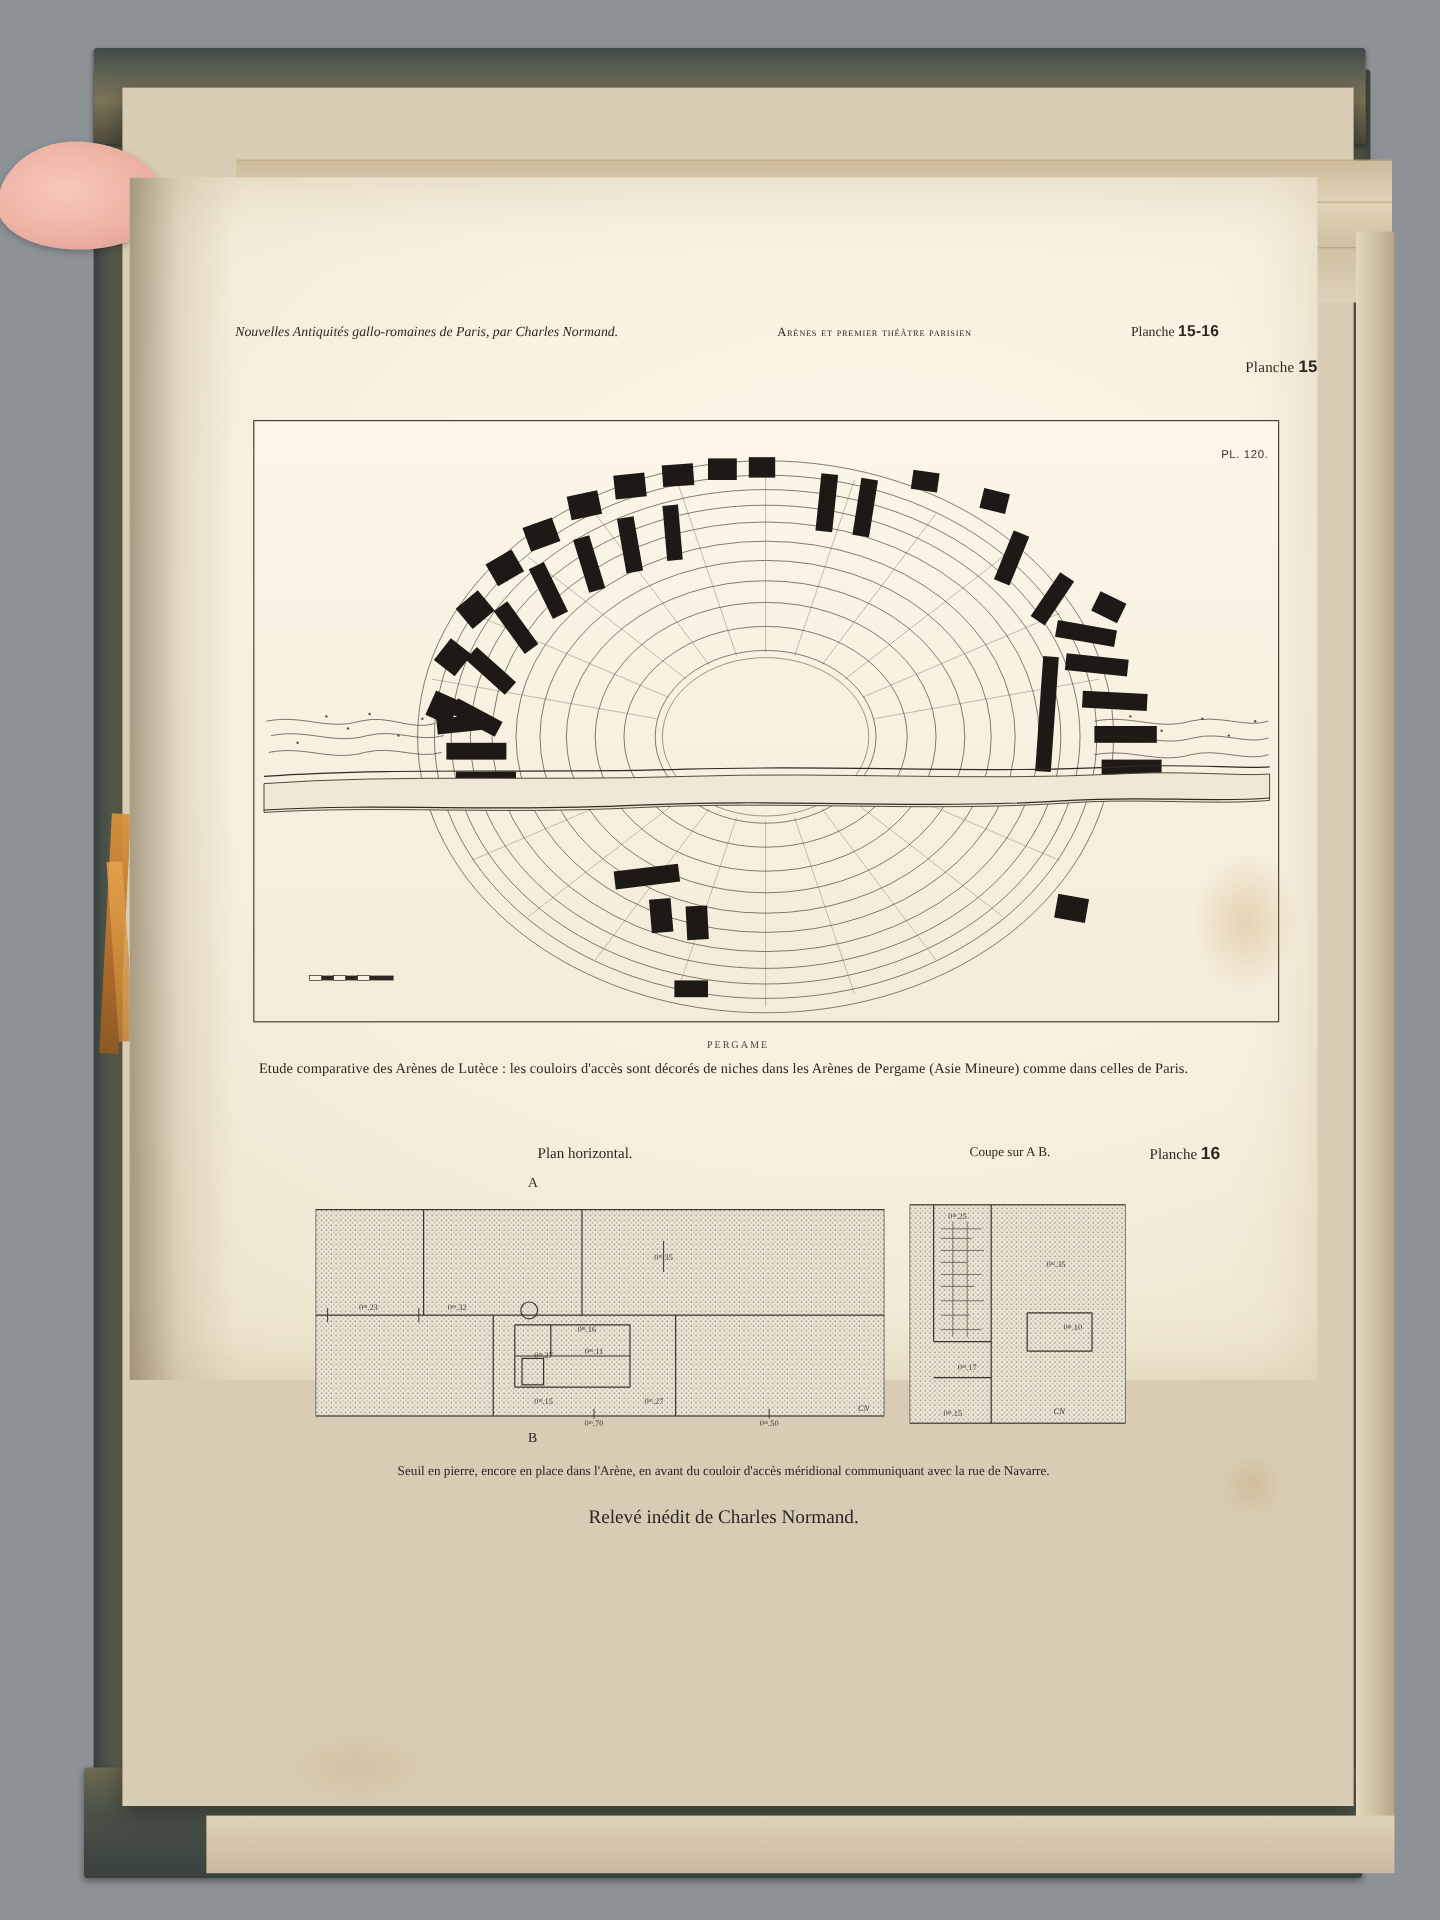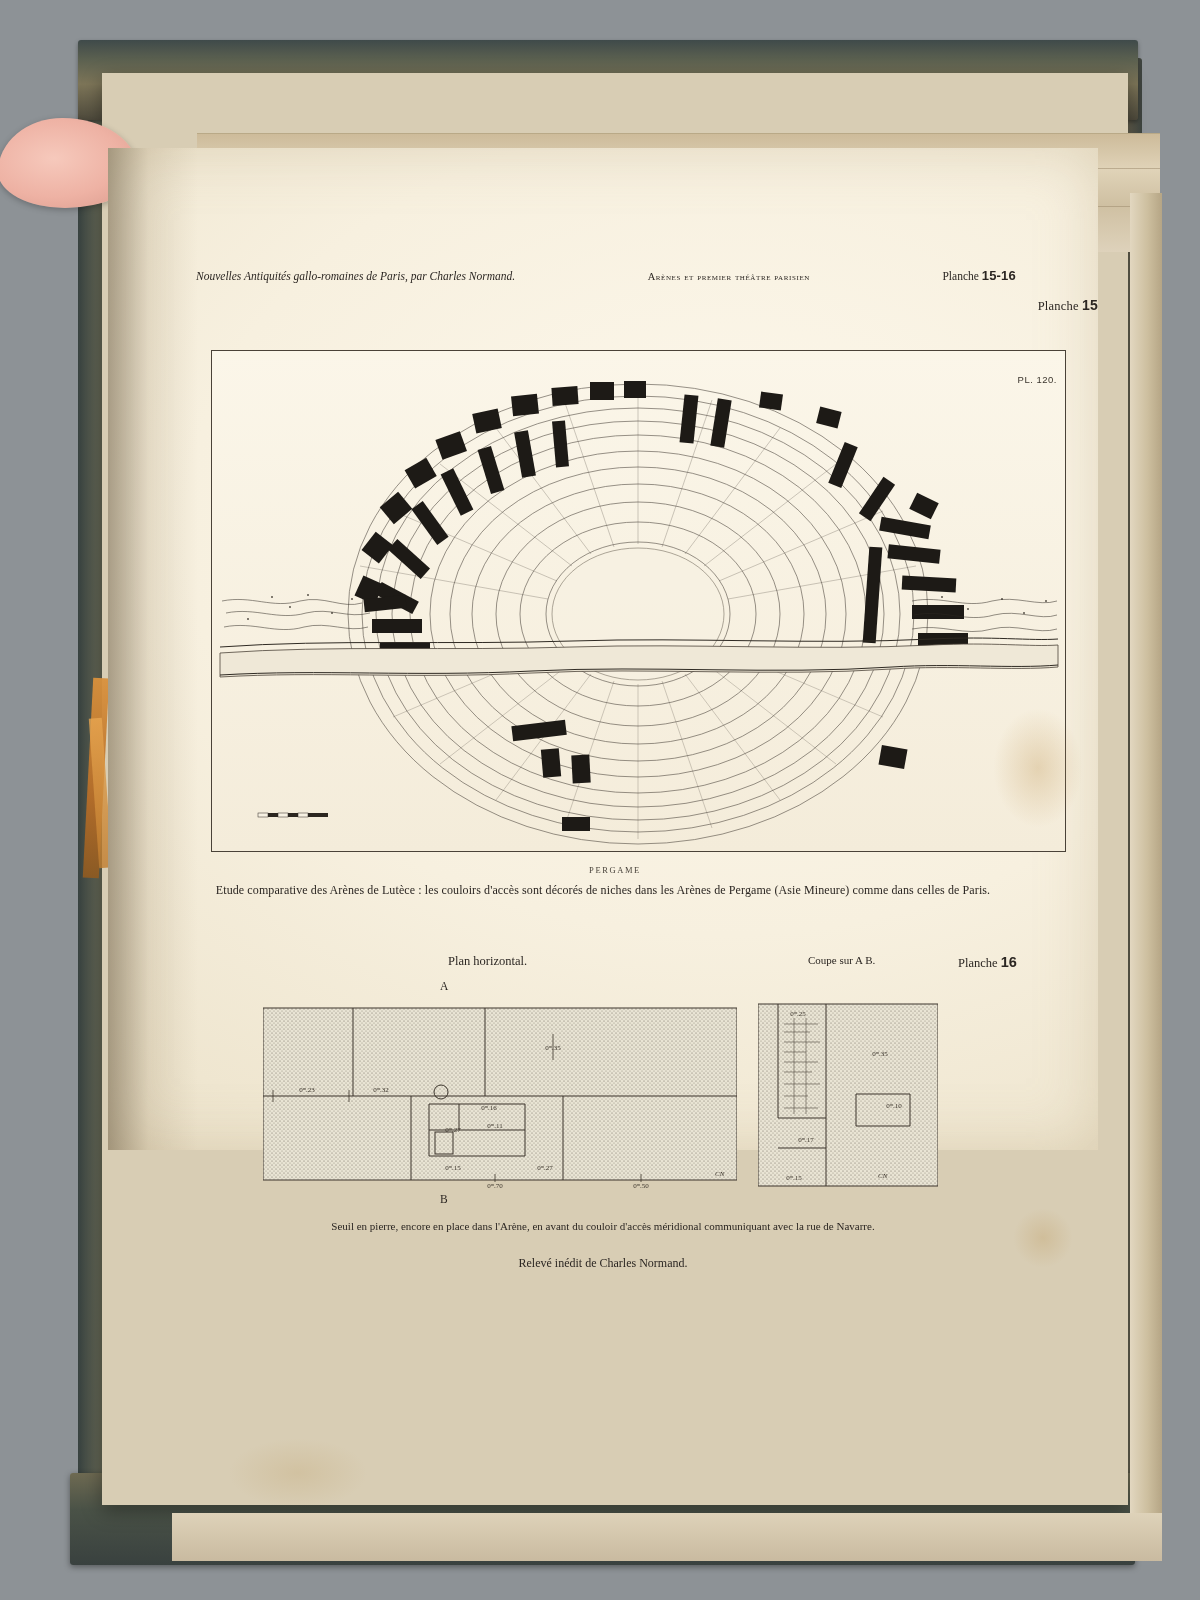--- a/index.html
+++ b/index.html
@@ -172,21 +172,21 @@
     position:absolute;left:155px;top:852px;width:474px;height:190px;
   }
   .coupe-fig{
     position:absolute;left:650px;top:850px;width:180px;height:195px;
   }
 
   .cap16a{
     position:absolute;left:0;top:1072px;width:990px;text-align:center;font-size:11px;
   }
   .cap16b{
-    position:absolute;left:0;top:1108px;width:990px;text-align:center;font-size:12px;
+    position:absolute;left:0;top:1108px;width:990px;text-align:center;font-size:16px;
   }
   .tiny{font-size:7px;fill:#3c352c;font-family:"Liberation Serif",serif;}
 </style>
 </head>
 <body>
 
 <div id="book">
 
   <div class="cover cover-left"></div>
   <div class="cover cover-right"></div>

